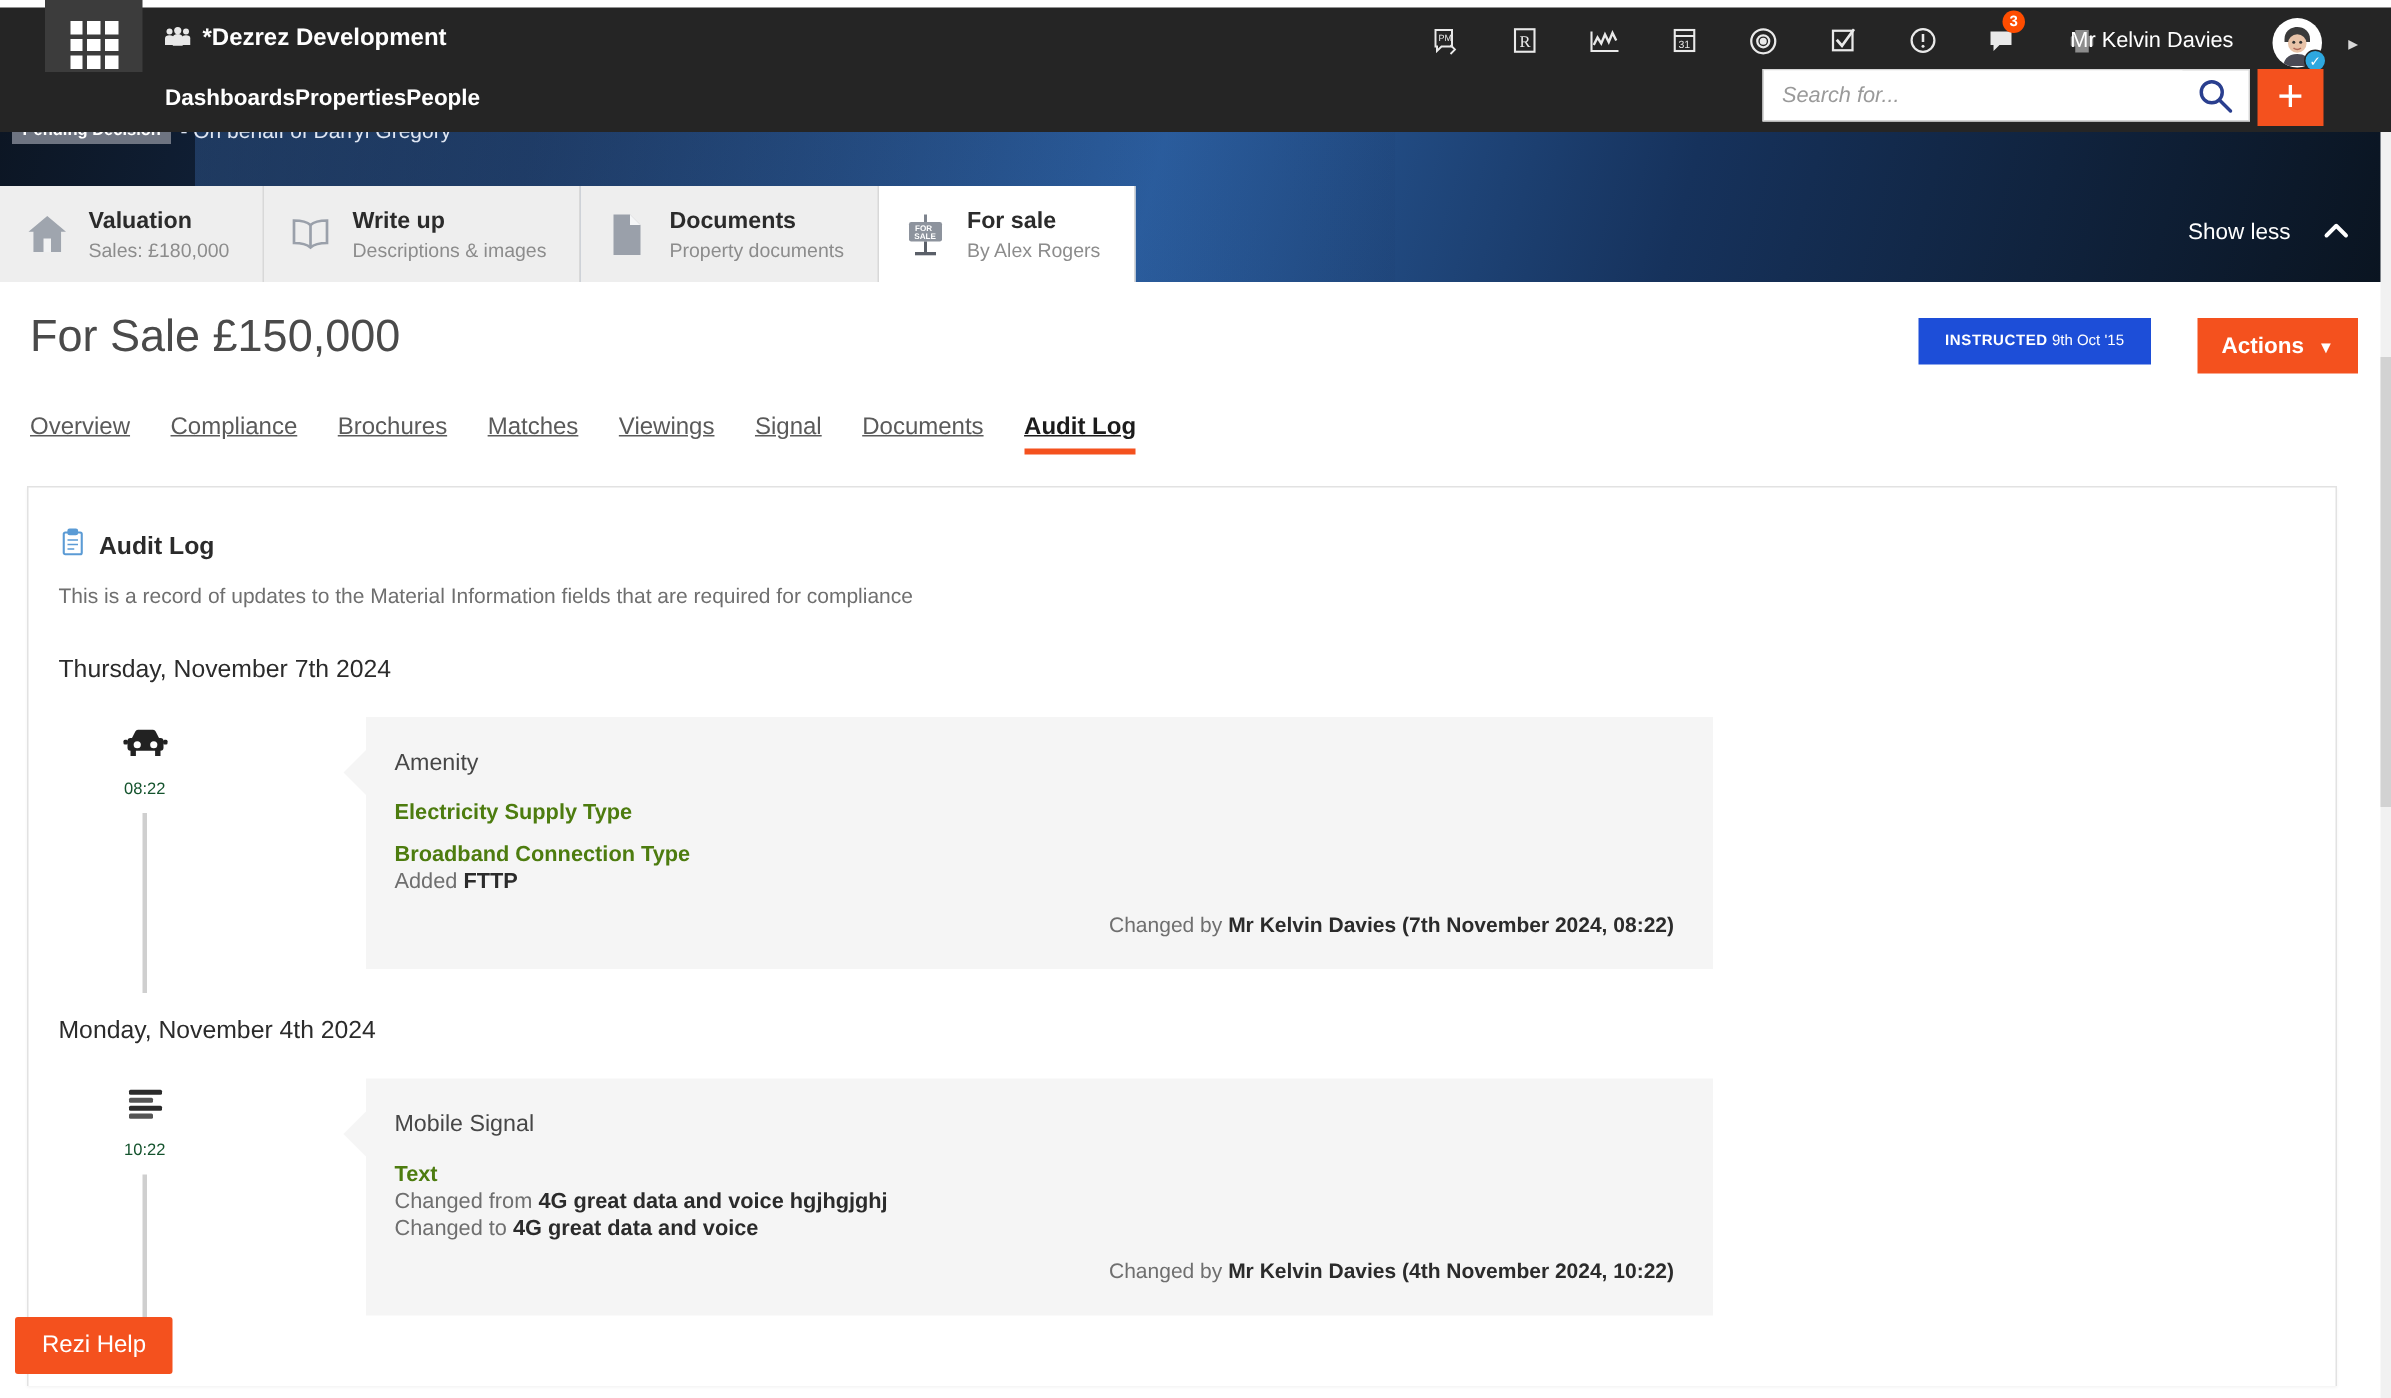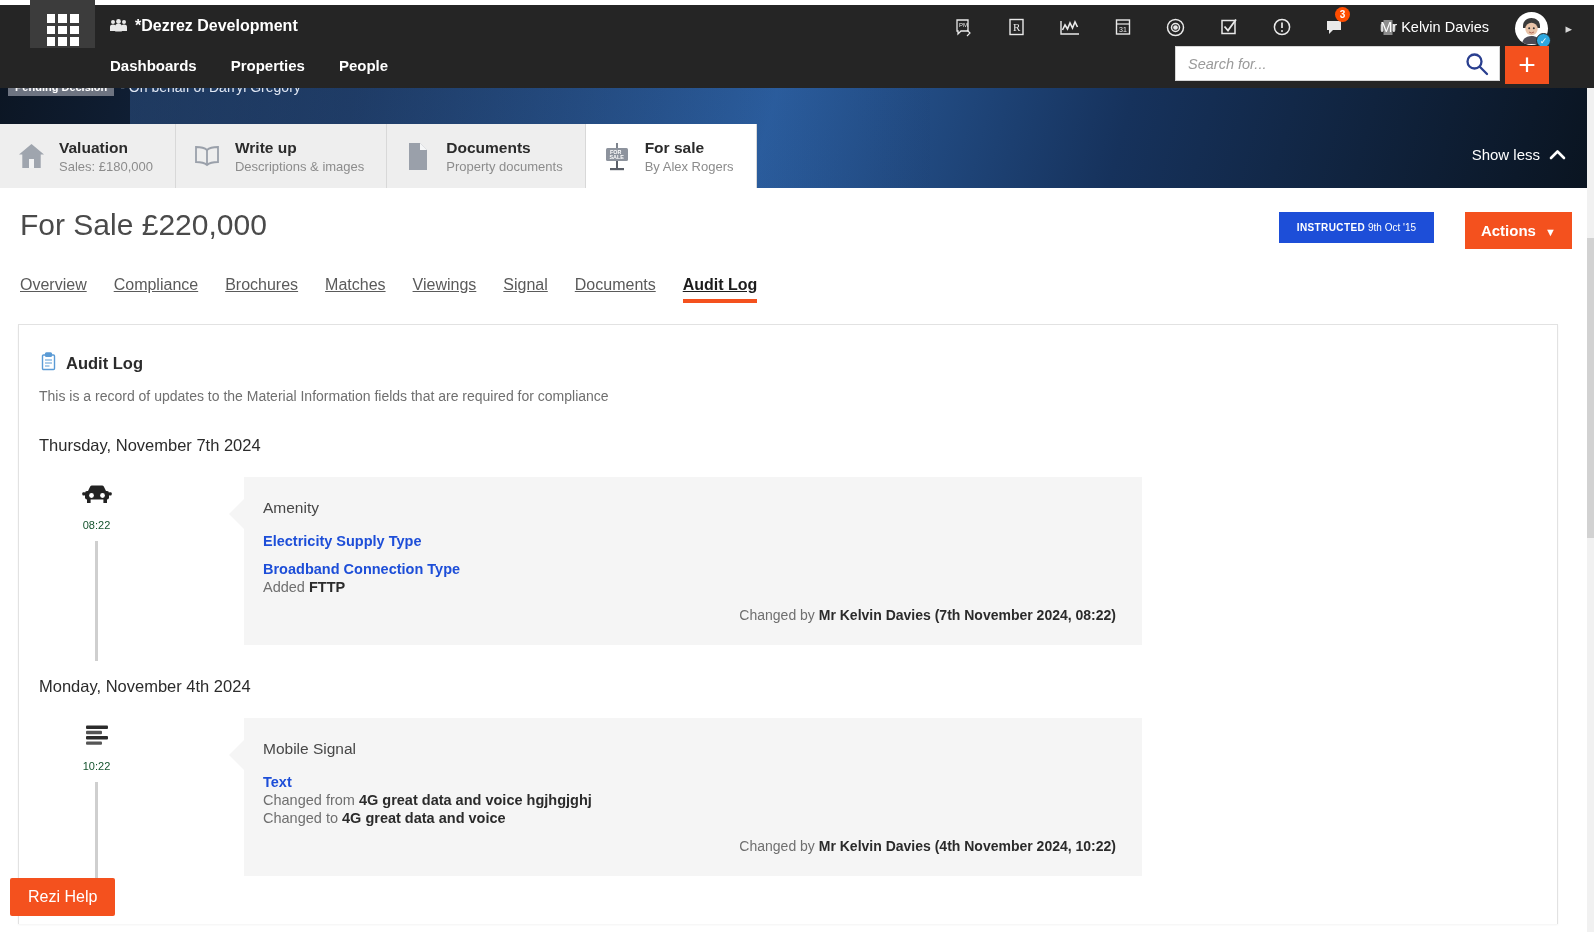--- a/index.html
+++ b/index.html
@@ -50,21 +50,21 @@
   }
   .avatar-tick {
     position:absolute; right:-3px; bottom:-3px; width:15px; height:15px; border-radius:50%;
     background:#2ea8e0; color:#fff; font-size:9px; display:flex; align-items:center; justify-content:center;
     border:1.5px solid #252525;
   }
   .caret-right { position:absolute; right:22px; top:16px; color:#d8d8d8; font-size:13px; }
 
   
   .navrow { position:absolute; left:0; top:48px; width:1594px; height:40px; background:#252525; }
-  .navlinks { position:absolute; left:110px; top:9px; display:flex; gap:34px; }
+  .navlinks { position:absolute; left:110px; top:9px; display:flex; }
   .navlinks a { color:#ffffff; font-size:15px; font-weight:bold; text-decoration:none; cursor:pointer; }
 
   .searchbox {
     position:absolute; right:94px; top:46px; width:325px; height:35px;
     background:#ffffff; border:1px solid #d6d6d6; display:flex; align-items:center;
   }
   .searchbox input {
     border:none; outline:none; flex:1; height:100%; padding:0 12px;
     font-family:"Liberation Sans", sans-serif; font-size:14.5px; color:#555;
   }
@@ -82,21 +82,21 @@
     background: linear-gradient(105deg, #0c1624 0%, #152b4c 22%, #2a5d9e 48%, #16325c 70%, #0a1420 100%);
     overflow:hidden;
   }
   .banner-sheen { position:absolute; left:130px; top:0; width:800px; height:100px;
     background:linear-gradient(90deg, rgba(60,110,180,.35), rgba(20,40,80,.05)); }
   .pending-line { position:absolute; left:8px; top:-10px; display:flex; align-items:center; gap:6px; }
   .pending-badge { background:#6e7481; color:#fff; font-size:11px; font-weight:bold; padding:3px 7px; }
   .pending-text { color:#dfe6f2; font-size:14px; }
   .showless {
     position:absolute; right:28px; top:58px; color:#ffffff; font-size:15px;
-    display:flex; align-items:center; gap:9px; cursor:pointer;
+    display:flex; align-items:center; gap:22px; cursor:pointer;
   }
   .showless .chev { font-size:15px; font-weight:bold; }
 
   
   .stagetabs { position:absolute; left:0; top:124px; display:flex; height:64px;justify-content:space-between; }
   .stab {
     height:64px; background:#eeeeee; border-right:1px solid #d8d8d8;
     display:flex; align-items:center; gap:13px; padding:0 22px 0 16px; cursor:pointer;
   }
   .stab.active { background:#ffffff; }
@@ -148,21 +148,21 @@
   .entry-line { position:absolute; top:64px; bottom:-16px; width:3px; background:#cfcfcf; }
 
   .entry-body { position:relative; margin-left:90px; width:898px; background:#f5f5f5; padding:22px 26px 22px 19px; }
   .entry-body::before {
     content:""; position:absolute; left:-15px; top:22px;
     border-top:15px solid transparent; border-bottom:15px solid transparent;
     border-right:15px solid #f5f5f5;
   }
   .entry-cat { font-size:15.5px; color:#474747; margin-bottom:16px; }
   .field-block { margin-bottom:12px; }
-  .field-name { font-size:14.5px; color:#1d4ed8; font-weight:bold; }
+  .field-name { font-size:14.5px; color:#4d7c0f; font-weight:bold; }
   .field-change { font-size:14.5px; color:#6f6f6f; margin-top:2px; }
   .field-change b { color:#2b2b2b; font-weight:bold; }
   .changed-by { font-size:14px; color:#6f6f6f; margin-top:12px;text-align:right; }
   .changed-by b { color:#2b2b2b; font-weight:bold; }
 
   
   .rezi-help {
     position:absolute; left:10px; top:878px; background:#f4511e; color:#fff;
     font-size:16px; padding:10px 18px; cursor:pointer; border-radius:2px;
   }
@@ -381,21 +381,21 @@
         </svg>
       </span>
       <span class="stab-txt">
         <span class="stab-title">For sale</span>
         <span class="stab-sub">By Alex Rogers</span>
       </span>
     </div>
   </div>
 
   <div class="titlerow">
-    <div class="page-title">For Sale £220,000</div>
+    <div class="page-title">For Sale £150,000</div>
     <div class="instructed">
       <b>INSTRUCTED</b>
       <span>9th Oct '15</span>
     </div>
     <div class="actions-btn">
       <span>Actions</span>
       <span class="c">▼</span>
     </div>
   </div>
 

